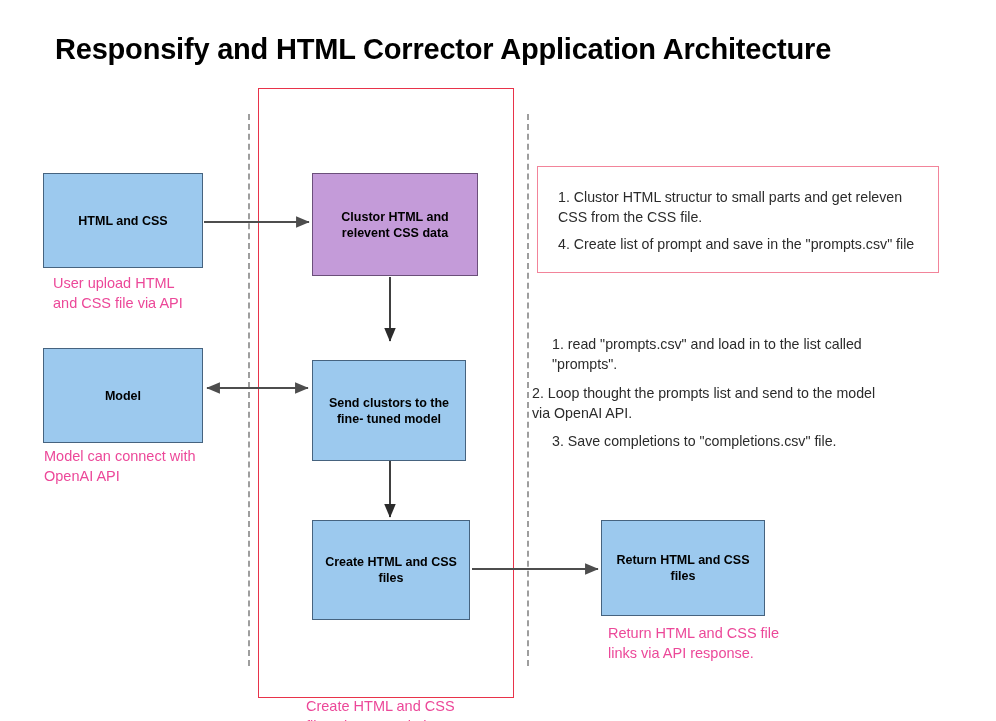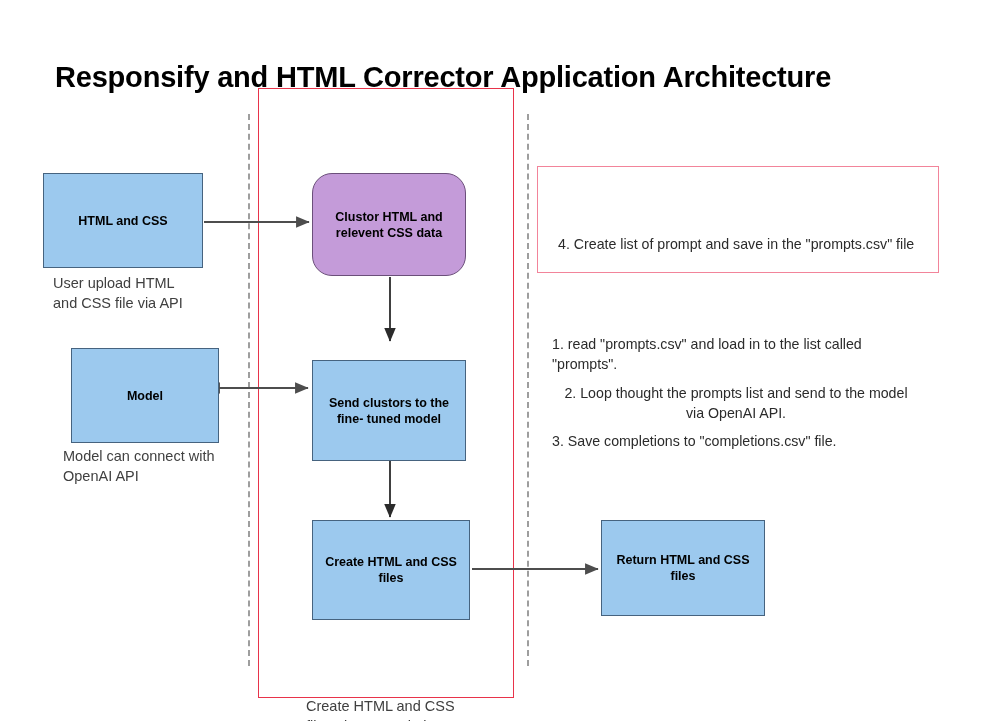--- a/index.html
+++ b/index.html
@@ -19,21 +19,20 @@
   
   .title {
     position: absolute;
     left: 55px;
     top: 33px;
     font-size: 29px;
     font-weight: bold;
     color: #000000;
     letter-spacing: -0.2px;
     white-space: nowrap;
-    margin-top: 28px;
   }
 
   
   .red-frame {
     position: absolute;
     left: 258px;
     top: 88px;
     width: 256px;
     height: 610px;
     border: 1.5px solid #e8334a;
@@ -76,52 +75,52 @@
   .node.blue {
     background: #9CC9EE;
     border: 1.3px solid #46637f;
   }
   .node.purple {
     background: #C49BD9;
     border: 1.3px solid #6b4f7a;
   }
 
   #node-html-css      { left: 43px;  top: 173px; width: 160px; height: 95px; }
-  #node-cluster       { left: 312px; top: 173px; width: 154px; height: 103px; border-radius: 20px; }
-  #node-model         { left: 43px;  top: 348px; width: 148px; height: 95px; margin-left: 28px; }
+  #node-cluster       { left: 312px; top: 173px; width: 166px; height: 103px; }
+  #node-model         { left: 43px;  top: 348px; width: 160px; height: 95px; }
   #node-send-clusters { left: 312px; top: 344px; width: 154px; height: 101px; margin-top: 16px; }
   #node-create-files  { left: 312px; top: 520px; width: 158px; height: 100px; }
   #node-return-files  { left: 601px; top: 520px; width: 164px; height: 96px; }
 
   
   .caption {
     position: absolute;
     font-size: 14.5px;
-    color: #404040;
+    color: #ec4899;
     line-height: 1.35;
     white-space: pre-line;
   }
   #cap-html-css     { left: 53px;  top: 274px; width: 210px; }
-  #cap-model        { left: 44px;  top: 447px; width: 215px; margin-left: 19px; }
+  #cap-model        { left: 44px;  top: 447px; width: 215px; }
   #cap-create-files { left: 306px; top: 661px; width: 200px; margin-top: 36px; }
   #cap-return-files { left: 608px; top: 624px; width: 215px; }
 
   
   .note-text {
     position: absolute;
     font-size: 14.2px;
     color: #2b2b2b;
     line-height: 1.4;
     white-space: pre-line;
   }
   #note1-item1 { left: 558px; top: 188px; width: 360px; }
   #note1-item2 { left: 558px; top: 235px; width: 368px; }
 
   #note2-item1 { left: 552px; top: 335px; width: 360px; }
-  #note2-item2 { left: 552px; top: 384px; width: 368px; text-align: center; }
+  #note2-item2 { left: 532px; top: 384px; width: 368px; }
   #note2-item3 { left: 552px; top: 432px; width: 368px; }
 
   
   .connector { position: absolute; }
   svg { display: block; overflow: visible; }
 </style>
 </head>
 <body>
 
 <div id="canvas">
@@ -178,21 +177,25 @@
   <div class="caption" id="cap-html-css">User upload HTML
 and CSS file via API</div>
 
   <div class="caption" id="cap-model">Model can connect with
 OpenAI API</div>
 
   <div class="caption" id="cap-create-files">Create HTML and CSS
 file using "completion.csv"
 file.</div>
 
-
+  <div class="caption" id="cap-return-files">Return HTML and CSS file
+links via API response.</div>
+
+  <div class="note-text" id="note1-item1">1. Clustor HTML structur to small parts and get releven
+CSS from the CSS file.</div>
   <div class="note-text" id="note1-item2">4. Create list of prompt and save in the "prompts.csv" file</div>
 
   <div class="note-text" id="note2-item1">1. read "prompts.csv" and load in to the list called
 "prompts".</div>
   <div class="note-text" id="note2-item2">2. Loop thought the prompts list and send to the model
 via OpenAI API.</div>
   <div class="note-text" id="note2-item3">3. Save completions to "completions.csv" file.</div>
 
 </div>
 

